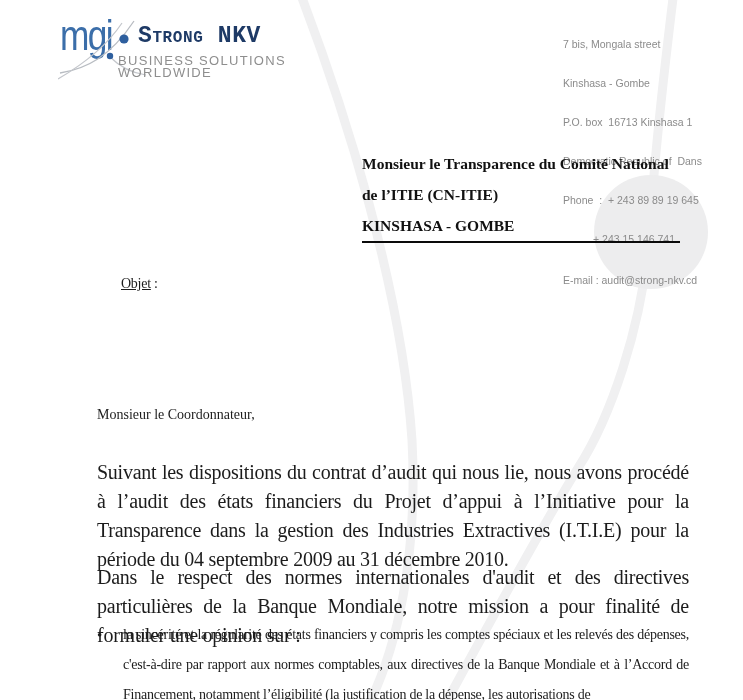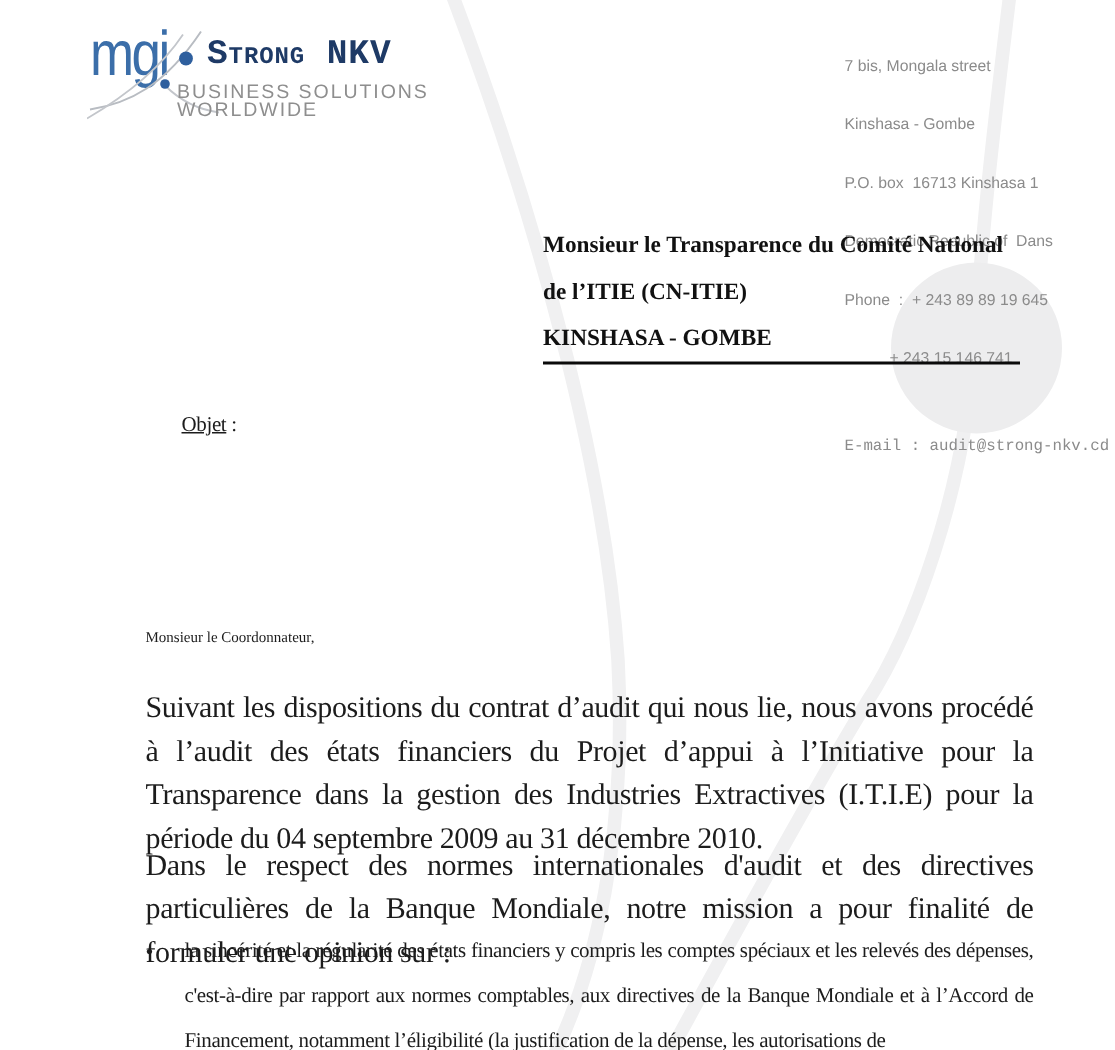--- a/index.html
+++ b/index.html
@@ -31,36 +31,36 @@
     color:#8e8e8e; letter-spacing:1.3px; white-space:nowrap;
   }
 
   
   .addr {
     left:563px; top:12px;
     font-family:"Liberation Sans", sans-serif; font-size:10.5px; line-height:13px;
     color:#8b8b8b; white-space:pre;
   }
   .addr .indent { padding-left:30px; }
-  .addr .email { margin-top:20px;font-family:Liberation Mono, monospace; }
+  .addr .email { margin-top:2px; }
 
   
   .recipient { left:362px; top:148px; font-weight:bold; font-size:15.5px; line-height:31px; color:#111; }
   .recipient-rule { left:362px; top:241px; width:318px; height:2px; background:#0a0a0a; }
 
   
   .subject { left:97px; top:271px; display:flex; font-size:14px; line-height:26px; letter-spacing:-.25px;margin-left:24px; }
   .subject-label { flex:0 0 44px; }
   .subject-label .u { text-decoration:underline; }
   .subject-content { width:300px; text-align:justify; }
   .subject-content .b { font-weight:bold; }
   .subject-period { white-space:nowrap; }
 
   
-  .salutation { left:97px; top:420px; font-size:10px; }
+  .salutation { left:97px; top:407px; font-size:14px; }
   .para { width:592px; font-size:20px; line-height:29px; letter-spacing:-.25px; text-align:justify; }
   .para1 { left:97px; top:458px; }
   .para2 { left:97px; top:563px; }
   .bullet { left:97px; top:620px; width:592px; display:flex; }
   .bullet-marker { flex:0 0 26px; font-size:15px; line-height:30px; }
   .bullet-text { flex:1; font-size:14px; line-height:30px; letter-spacing:-.25px; text-align:justify; }
 </style>
 </head>
 <body>
 

